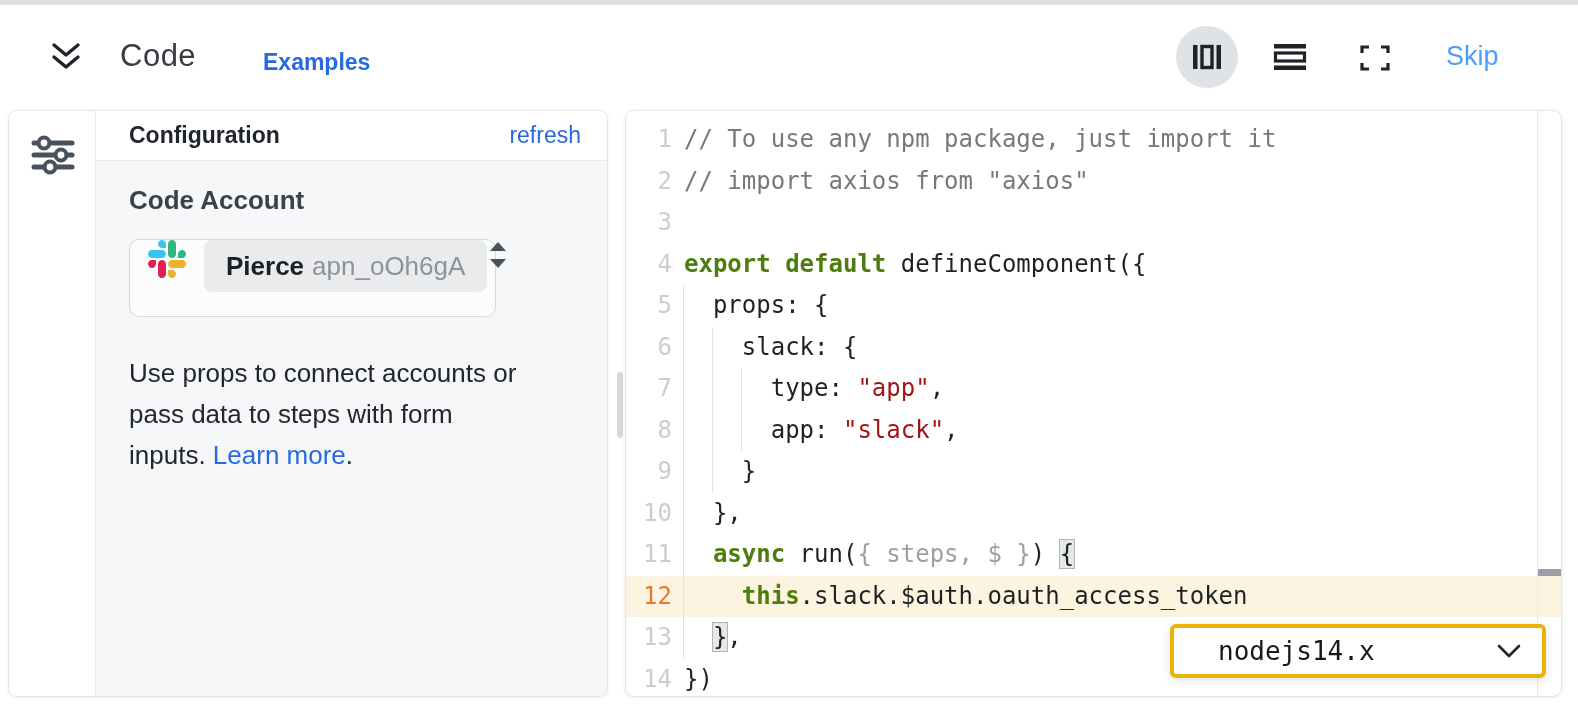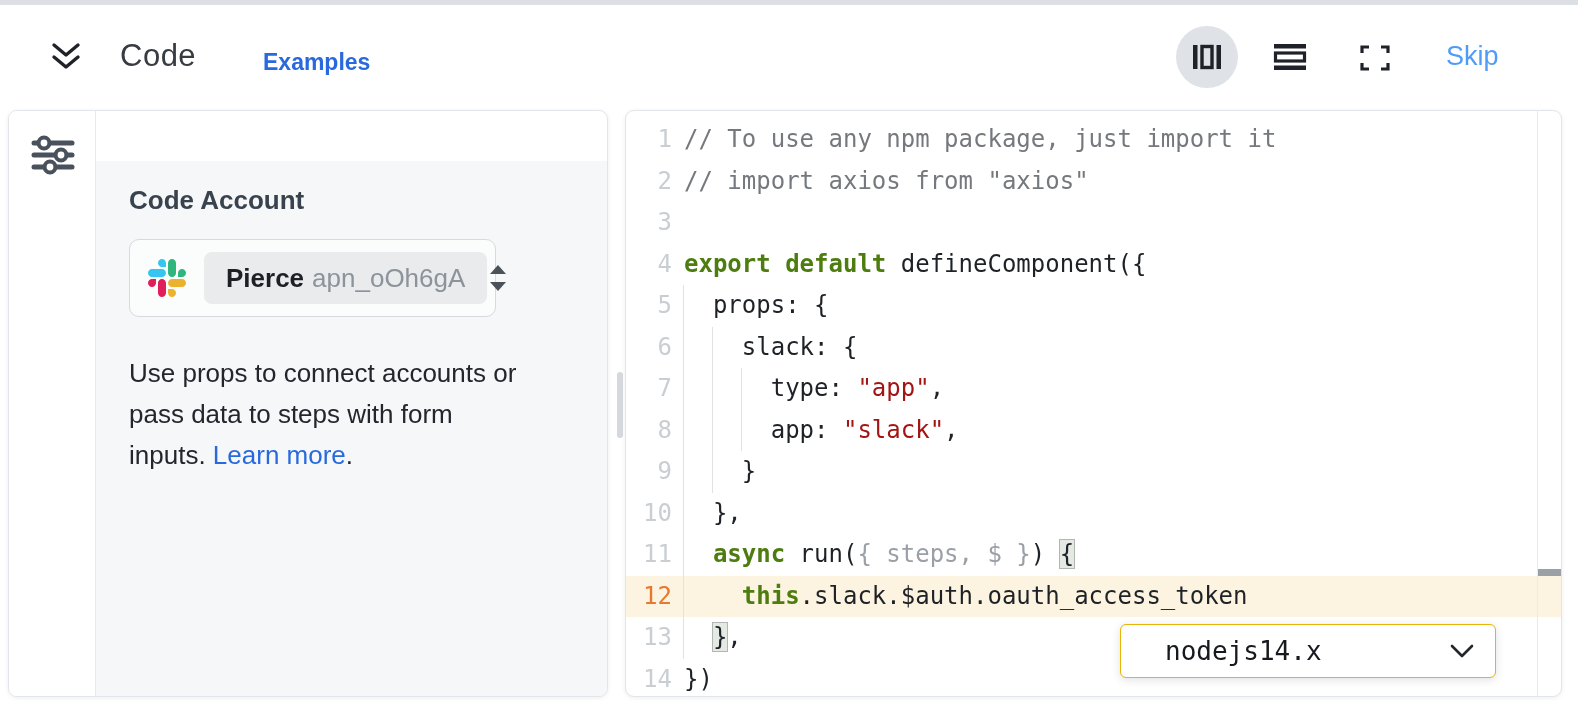--- a/index.html
+++ b/index.html
@@ -32,21 +32,21 @@
   
   #config-header { left:87px; top:0; width:511px; height:50px; background:#fff;
                    border-bottom:1px solid #e7eaec; display:flex; align-items:center; }
   #config-title { margin-left:33px; font-size:23px; font-weight:700; color:#21262c; }
   #refresh-link { margin-left:auto; margin-right:26px; font-size:23px; color:#2969dd; cursor:pointer; }
 
   
   #config-content { left:87px; top:50px; width:511px; height:535px; background:#f5f7f8; }
   #account-label { left:33px; top:24px; font-size:26px; font-weight:700; color:#39434e; }
   #account-select { left:33px; top:78px; width:367px; height:78px; border:1px solid #d4dade;
-                    border-radius:10px; background:#fbfcfc; display:flex; align-items:center; cursor:pointer; }
+                    border-radius:10px; background:#fbfcfc; display:flex; cursor:pointer; }
   #slack-icon { margin-left:18px; flex:0 0 auto; }
   #account-pill { margin-left:18px; height:52px; background:#e9ebec; border-radius:8px;
                   display:flex; align-items:center; padding:0 22px; }
   #account-name { font-size:26px; font-weight:700; color:#1d2126; }
   #account-id { font-size:26px; color:#8d939b; margin-left:8px; }
   #sort-arrows { margin-left:auto; margin-right:18px; }
   #help-text { left:33px; top:192px; width:452px; font-size:26px; line-height:41px; color:#23272d; }
   #learn-more-link { color:#2969dd; cursor:pointer; }
 
   #panel-scrollbar { left:617px; top:372px; width:6px; height:66px; border-radius:3px; background:#d5d9dd; }
@@ -65,22 +65,22 @@
   .tx { color:#1e2226; }
   .st { color:#a31515; }
   .pr { color:#9aa0a6; }
   .bm { background:#e4e9e4; outline:1px solid #b0b6b0; }
   .guide { position:absolute; width:1px; background:#e0e3e6; }
 
   #overview-ruler { left:911px; top:0; width:25px; height:585px; border-left:1px solid #e8eaed; }
   #ruler-marker { left:912px; top:458px; width:24px; height:7px; background:#9aa0a5; }
 
   
-  #runtime-select { left:1120px; top:624px; width:376px; height:54px; background:#fff;
-                    border:1px solid #eab308; border-radius:6px;
+  #runtime-select { left:1170px; top:624px; width:376px; height:54px; background:#fff;
+                    border:4px solid #eab308; border-radius:6px;
                     box-shadow:0 2px 8px rgba(30,40,50,0.14);
                     display:flex; align-items:center; cursor:pointer; z-index:6; }
   #runtime-value { margin-left:44px; font-family:"DejaVu Sans Mono", monospace; font-size:26px; color:#16191d; }
   #runtime-chevron { margin-left:auto; margin-right:20px; }
 
   svg { display:block; }
 </style>
 </head>
 <body>
 
@@ -138,20 +138,24 @@
           <line x1="3" y1="22" x2="41" y2="22"></line>
           <line x1="3" y1="34" x2="41" y2="34"></line>
         </g>
         <circle cx="13" cy="10" r="5.4" fill="#fff" stroke="#49525c" stroke-width="4"></circle>
         <circle cx="30" cy="22" r="5.4" fill="#fff" stroke="#49525c" stroke-width="4"></circle>
         <circle cx="19" cy="34" r="5.4" fill="#fff" stroke="#49525c" stroke-width="4"></circle>
       </svg>
     </div>
   </div>
 
+  <div id="config-header" class="abs">
+    <span id="config-title">Configuration</span>
+    <span id="refresh-link">refresh</span>
+  </div>
 
   <div id="config-content" class="abs">
     <div id="account-label" class="abs">Code Account</div>
 
     <div id="account-select" class="abs">
       <span id="slack-icon">
         <svg width="38" height="38" viewBox="0 0 122.8 122.8">
           <path d="M25.8 77.6c0 7.1-5.8 12.9-12.9 12.9S0 84.7 0 77.6s5.8-12.9 12.9-12.9h12.9v12.9zM32.3 77.6c0-7.1 5.8-12.9 12.9-12.9s12.9 5.8 12.9 12.9v32.3c0 7.1-5.8 12.9-12.9 12.9s-12.9-5.8-12.9-12.9V77.6z" fill="#e01e5a"></path>
           <path d="M45.2 25.8c-7.1 0-12.9-5.8-12.9-12.9S38.1 0 45.2 0s12.9 5.8 12.9 12.9v12.9H45.2zM45.2 32.3c7.1 0 12.9 5.8 12.9 12.9s-5.8 12.9-12.9 12.9H12.9C5.8 58.1 0 52.3 0 45.2s5.8-12.9 12.9-12.9h32.3z" fill="#36c5f0"></path>
           <path d="M97 45.2c0-7.1 5.8-12.9 12.9-12.9s12.9 5.8 12.9 12.9-5.8 12.9-12.9 12.9H97V45.2zM90.5 45.2c0 7.1-5.8 12.9-12.9 12.9s-12.9-5.8-12.9-12.9V12.9C64.7 5.8 70.5 0 77.6 0s12.9 5.8 12.9 12.9v32.3z" fill="#2eb67d"></path>

